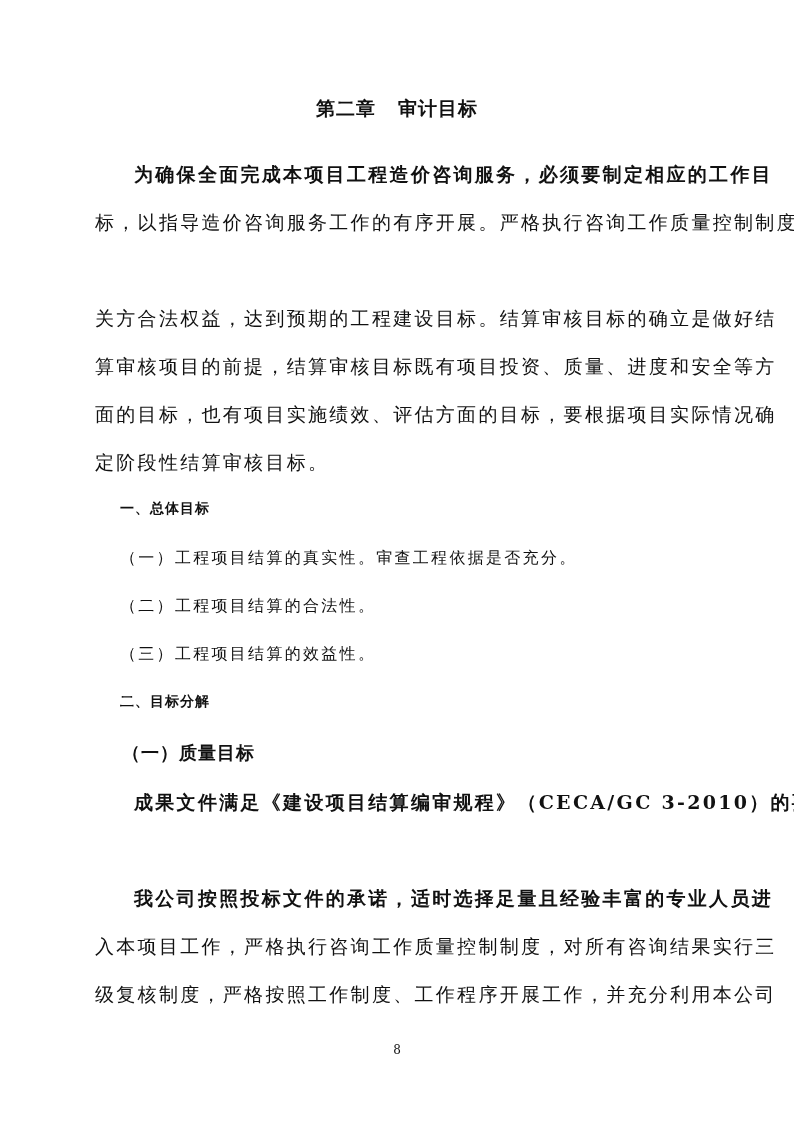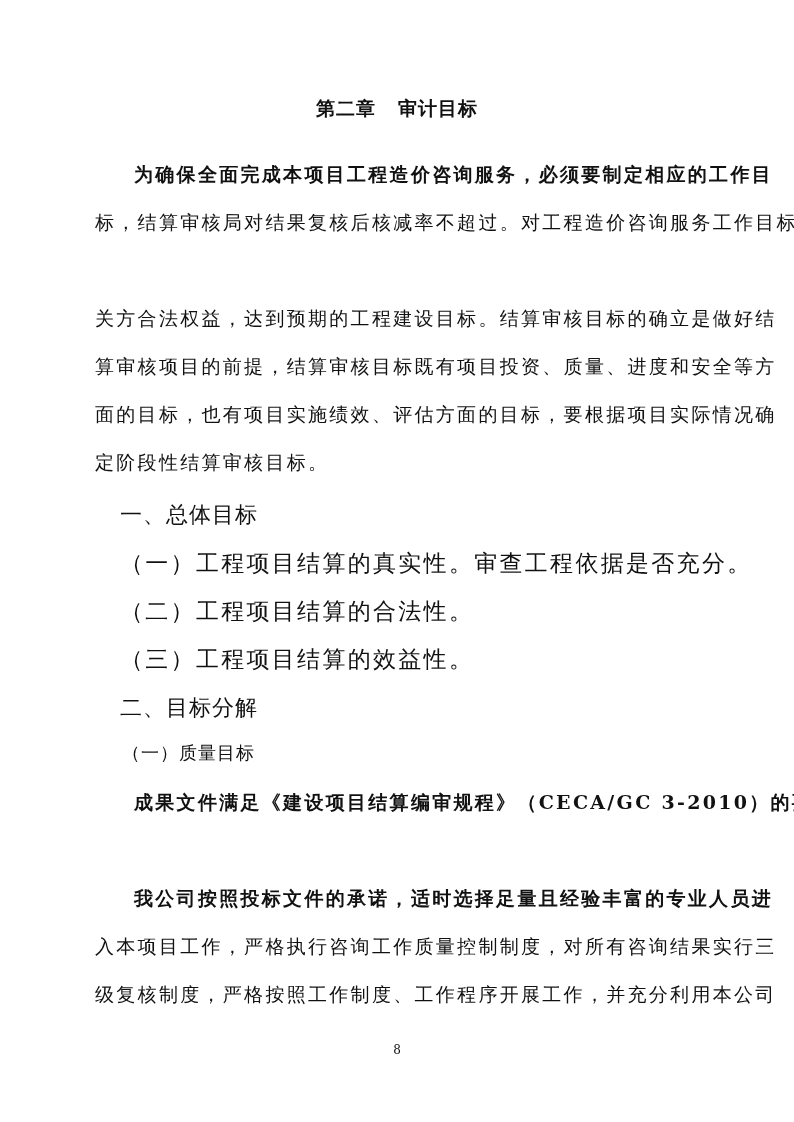--- a/index.html
+++ b/index.html
@@ -7,37 +7,37 @@
          font-family:"DejaVu Serif", "Liberation Serif", serif; color:#111; }
   .page { position:absolute; left:0; top:0; width:794px; height:1122px; background:#fff; }
   .title { position:absolute; top:96px; left:0; width:794px; text-align:center;
            font-family:"DejaVu Sans", "Liberation Sans", sans-serif; font-weight:bold;
            font-size:19px; letter-spacing:1px; }
   .title .gap { display:inline-block; width:22px; }
   .line { position:absolute; left:95px; width:620px; font-size:19px; letter-spacing:2.3px;
           white-space:nowrap; line-height:24px; }
   .indent { left:134px;font-weight:bold; }
   .h1 { position:absolute; left:120px; font-family:"DejaVu Sans", "Liberation Sans", sans-serif;
-        font-weight:normal; font-size:22px; letter-spacing:1px; }
+        font-weight:bold; font-size:14px; letter-spacing:1px; }
   .h2 { position:absolute; left:122px; font-family:"DejaVu Sans", "Liberation Sans", sans-serif;
-        font-weight:normal; font-size:18px; letter-spacing:1px; }
-  .item { position:absolute; left:120px; font-size:23px; letter-spacing:2.3px; white-space:nowrap; }
+        font-weight:bold; font-size:18px; letter-spacing:1px; }
+  .item { position:absolute; left:120px; font-size:16px; letter-spacing:2.3px; white-space:nowrap; }
   .pagenum { position:absolute; top:1043px; left:0; width:794px; text-align:center; font-size:12px; }
 </style>
 </head>
 <body>
 
 <div class="page">
 
   <div class="title">
     <span>第二章</span><span class="gap"></span><span>审计目标</span>
   </div>
 
   <div class="line indent" style="top:162px">为确保全面完成本项目工程造价咨询服务，必须要制定相应的工作目</div>
-  <div class="line" style="top:210px">标，结算审核局对结果复核后核减率不超过。对工程造价咨询服务工作目标</div>
+  <div class="line" style="top:210px">标，以指导造价咨询服务工作的有序开展。严格执行咨询工作质量控制制度</div>
   <div class="line" style="top:306px">关方合法权益，达到预期的工程建设目标。结算审核目标的确立是做好结</div>
   <div class="line" style="top:354px">算审核项目的前提，结算审核目标既有项目投资、质量、进度和安全等方</div>
   <div class="line" style="top:402px">面的目标，也有项目实施绩效、评估方面的目标，要根据项目实际情况确</div>
   <div class="line" style="top:450px">定阶段性结算审核目标。</div>
 
   <div class="h1" style="top:500px">一、总体目标</div>
 
   <div class="item" style="top:548px">（一）工程项目结算的真实性。审查工程依据是否充分。</div>
   <div class="item" style="top:596px">（二）工程项目结算的合法性。</div>
   <div class="item" style="top:644px">（三）工程项目结算的效益性。</div>

